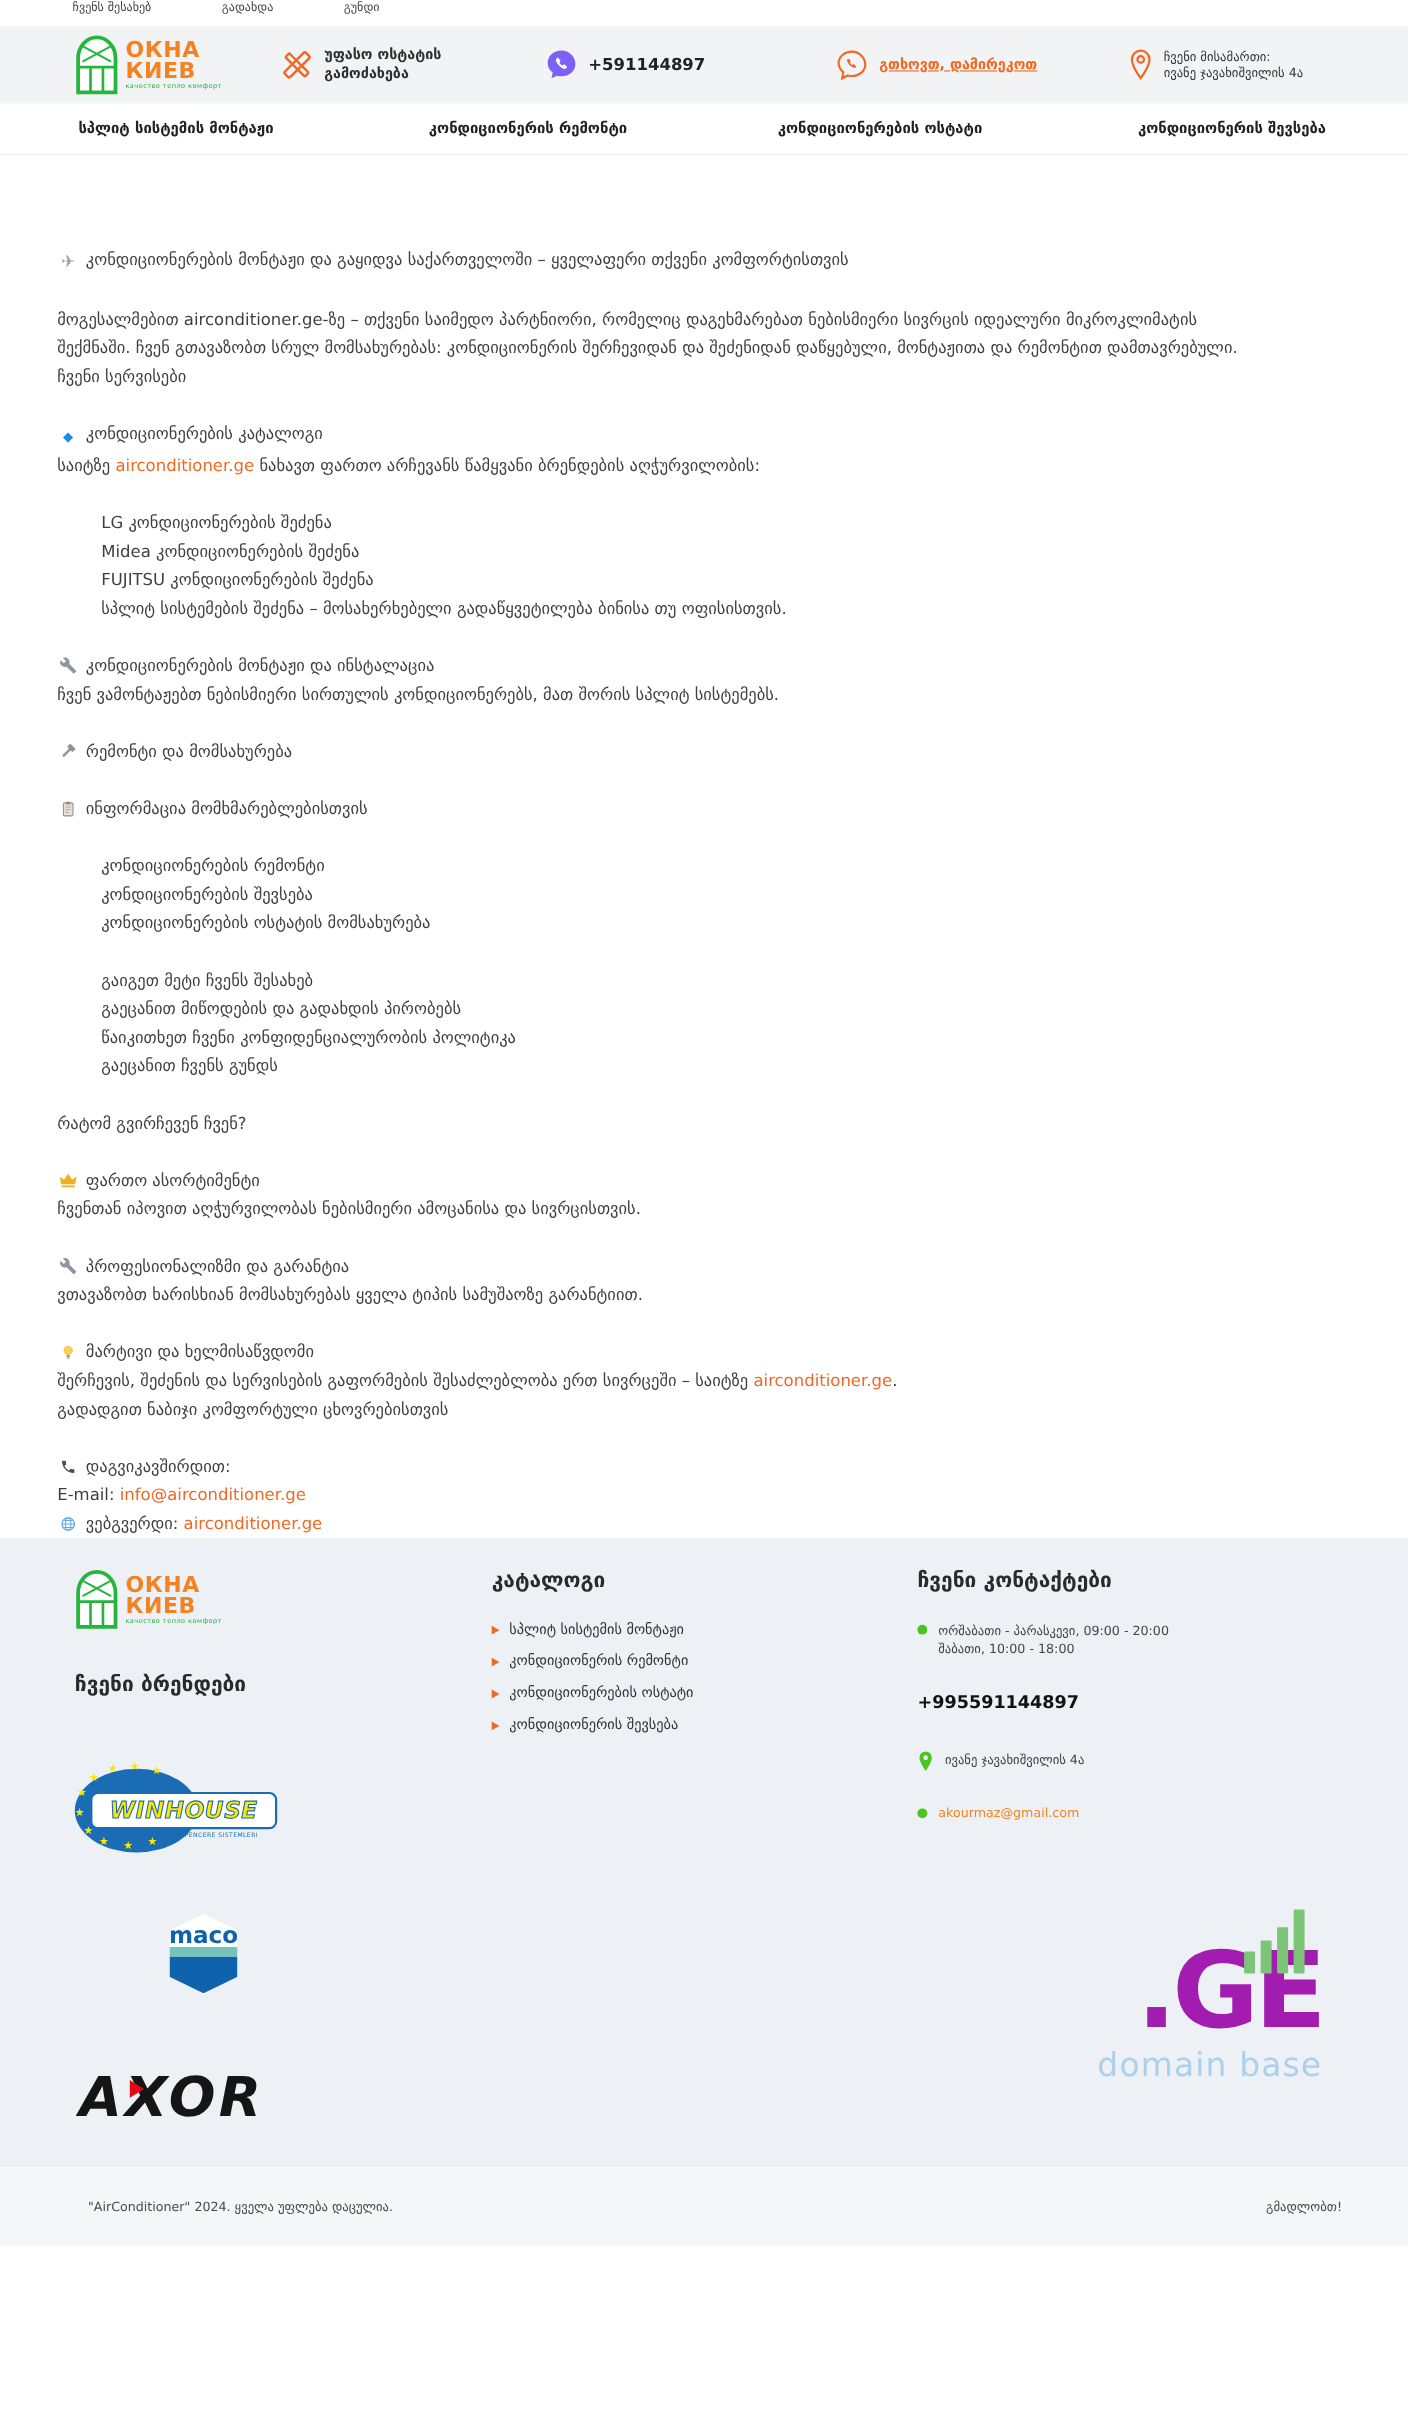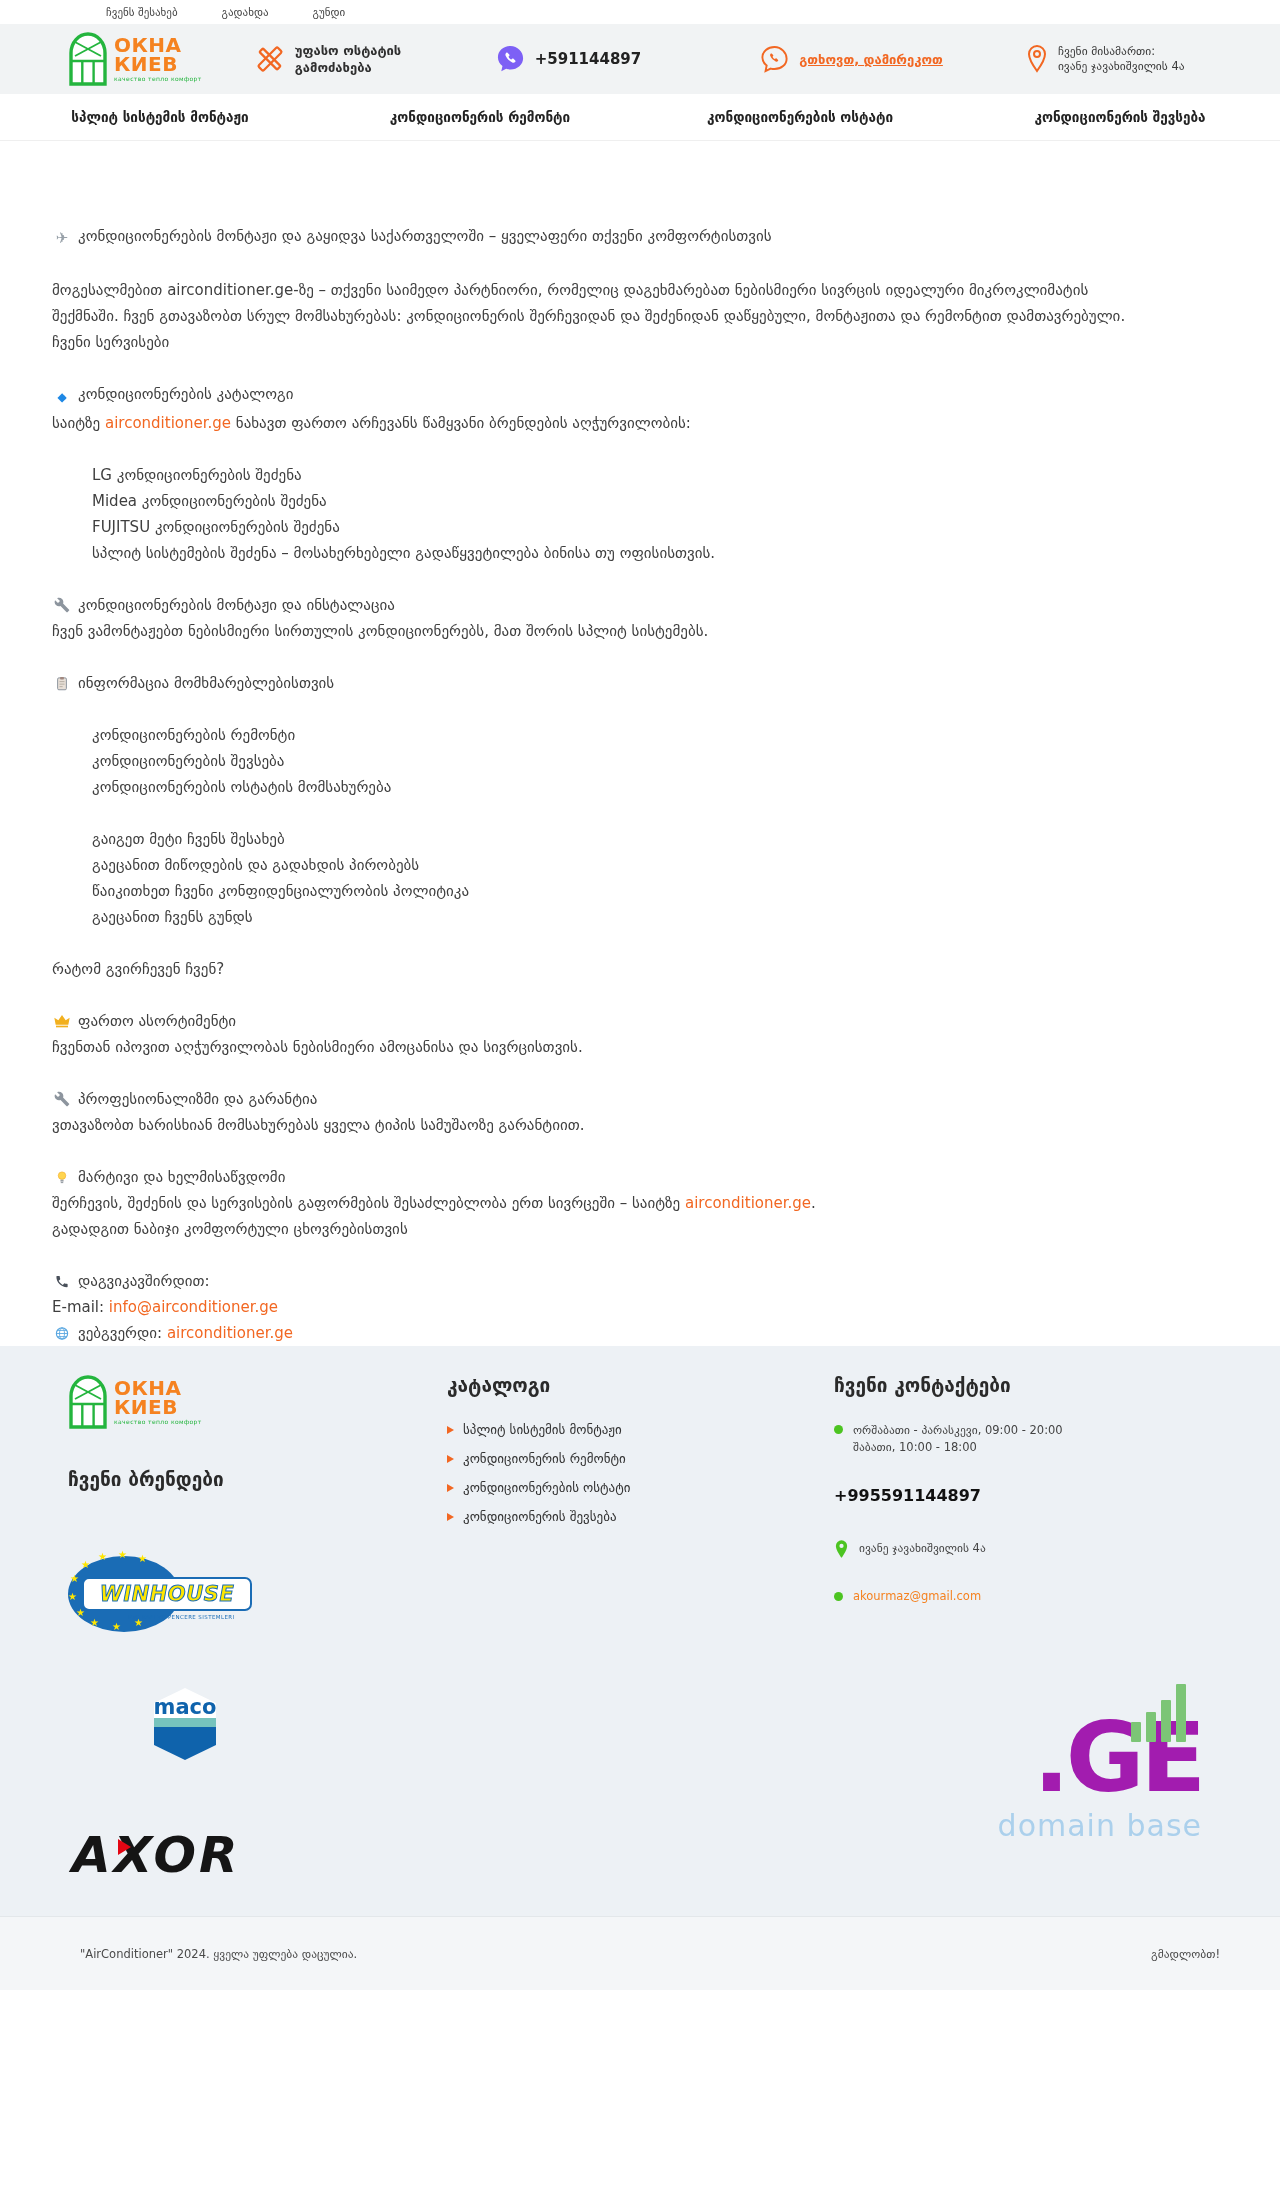--- a/index.html
+++ b/index.html
@@ -7,22 +7,22 @@
     width: 1280px;
     font-family: "DejaVu Sans", sans-serif;
     color: #3d3d3d;
     background: #fff;
   }
   a { text-decoration: none; color: inherit; cursor: pointer; }
 
   
   .topbar {
     height: 24px; background: #fff;
-    display: flex; align-items: center;
-    padding-left: 106px; gap: 44px;
+    display: flex; 
+    padding-left: 66px; gap: 64px;
     font-size: 11px; color: #454545;
   }
   
   .header {
     height: 70px; background: #f1f3f4;
     display: flex; align-items: center;
     padding: 0 68px; position: relative;
   }
   .logo { display: flex; align-items: center; gap: 6px; }
   .logo-text { line-height: 0.95; }
@@ -219,20 +219,28 @@
 
   <div class="mblock">
     <div>
       <svg class="ticon" width="16" height="16" viewBox="0 0 24 24">
             <path fill="#8d959e" d="M22.7 19l-9.1-9.1c.9-2.3.4-5-1.5-6.9-2-2-5-2.4-7.4-1.3L9 6 6 9 1.6 4.7C.4 7.1.9 10.1 2.9 12.1c1.9 1.9 4.6 2.4 6.9 1.5l9.1 9.1c.4.4 1 .4 1.4 0l2.3-2.3c.5-.4.5-1.1.1-1.4z"></path>
           </svg><span>კონდიციონერების მონტაჟი და ინსტალაცია</span>
     </div>
     <div>ჩვენ ვამონტაჟებთ ნებისმიერი სირთულის კონდიციონერებს, მათ შორის სპლიტ სისტემებს.</div>
   </div>
 
+  <div class="mblock">
+    <svg class="ticon" width="16" height="16" viewBox="0 0 24 24">
+          <g transform="rotate(-45 12 12)" fill="#8d959e">
+            <rect x="2" y="10.2" width="14" height="3.4" rx="1.4"></rect>
+            <rect x="15" y="6.5" width="6.5" height="10.5" rx="1.4"></rect>
+          </g>
+        </svg><span>რემონტი და მომსახურება</span>
+  </div>
 
   <div class="mblock">
     <svg class="ticon" width="15" height="15" viewBox="0 0 24 24">
           <rect x="5" y="3" width="14" height="19" rx="2" fill="#e8e0d8" stroke="#8d959e" stroke-width="1.6"></rect>
           <rect x="9" y="1.5" width="6" height="4" rx="1" fill="#a1887f"></rect>
           <path d="M8 9h8M8 13h8M8 17h5" stroke="#b0a89e" stroke-width="1.4"></path>
         </svg><span>ინფორმაცია მომხმარებლებისთვის</span>
   </div>
 
   <div class="mblock indent">

